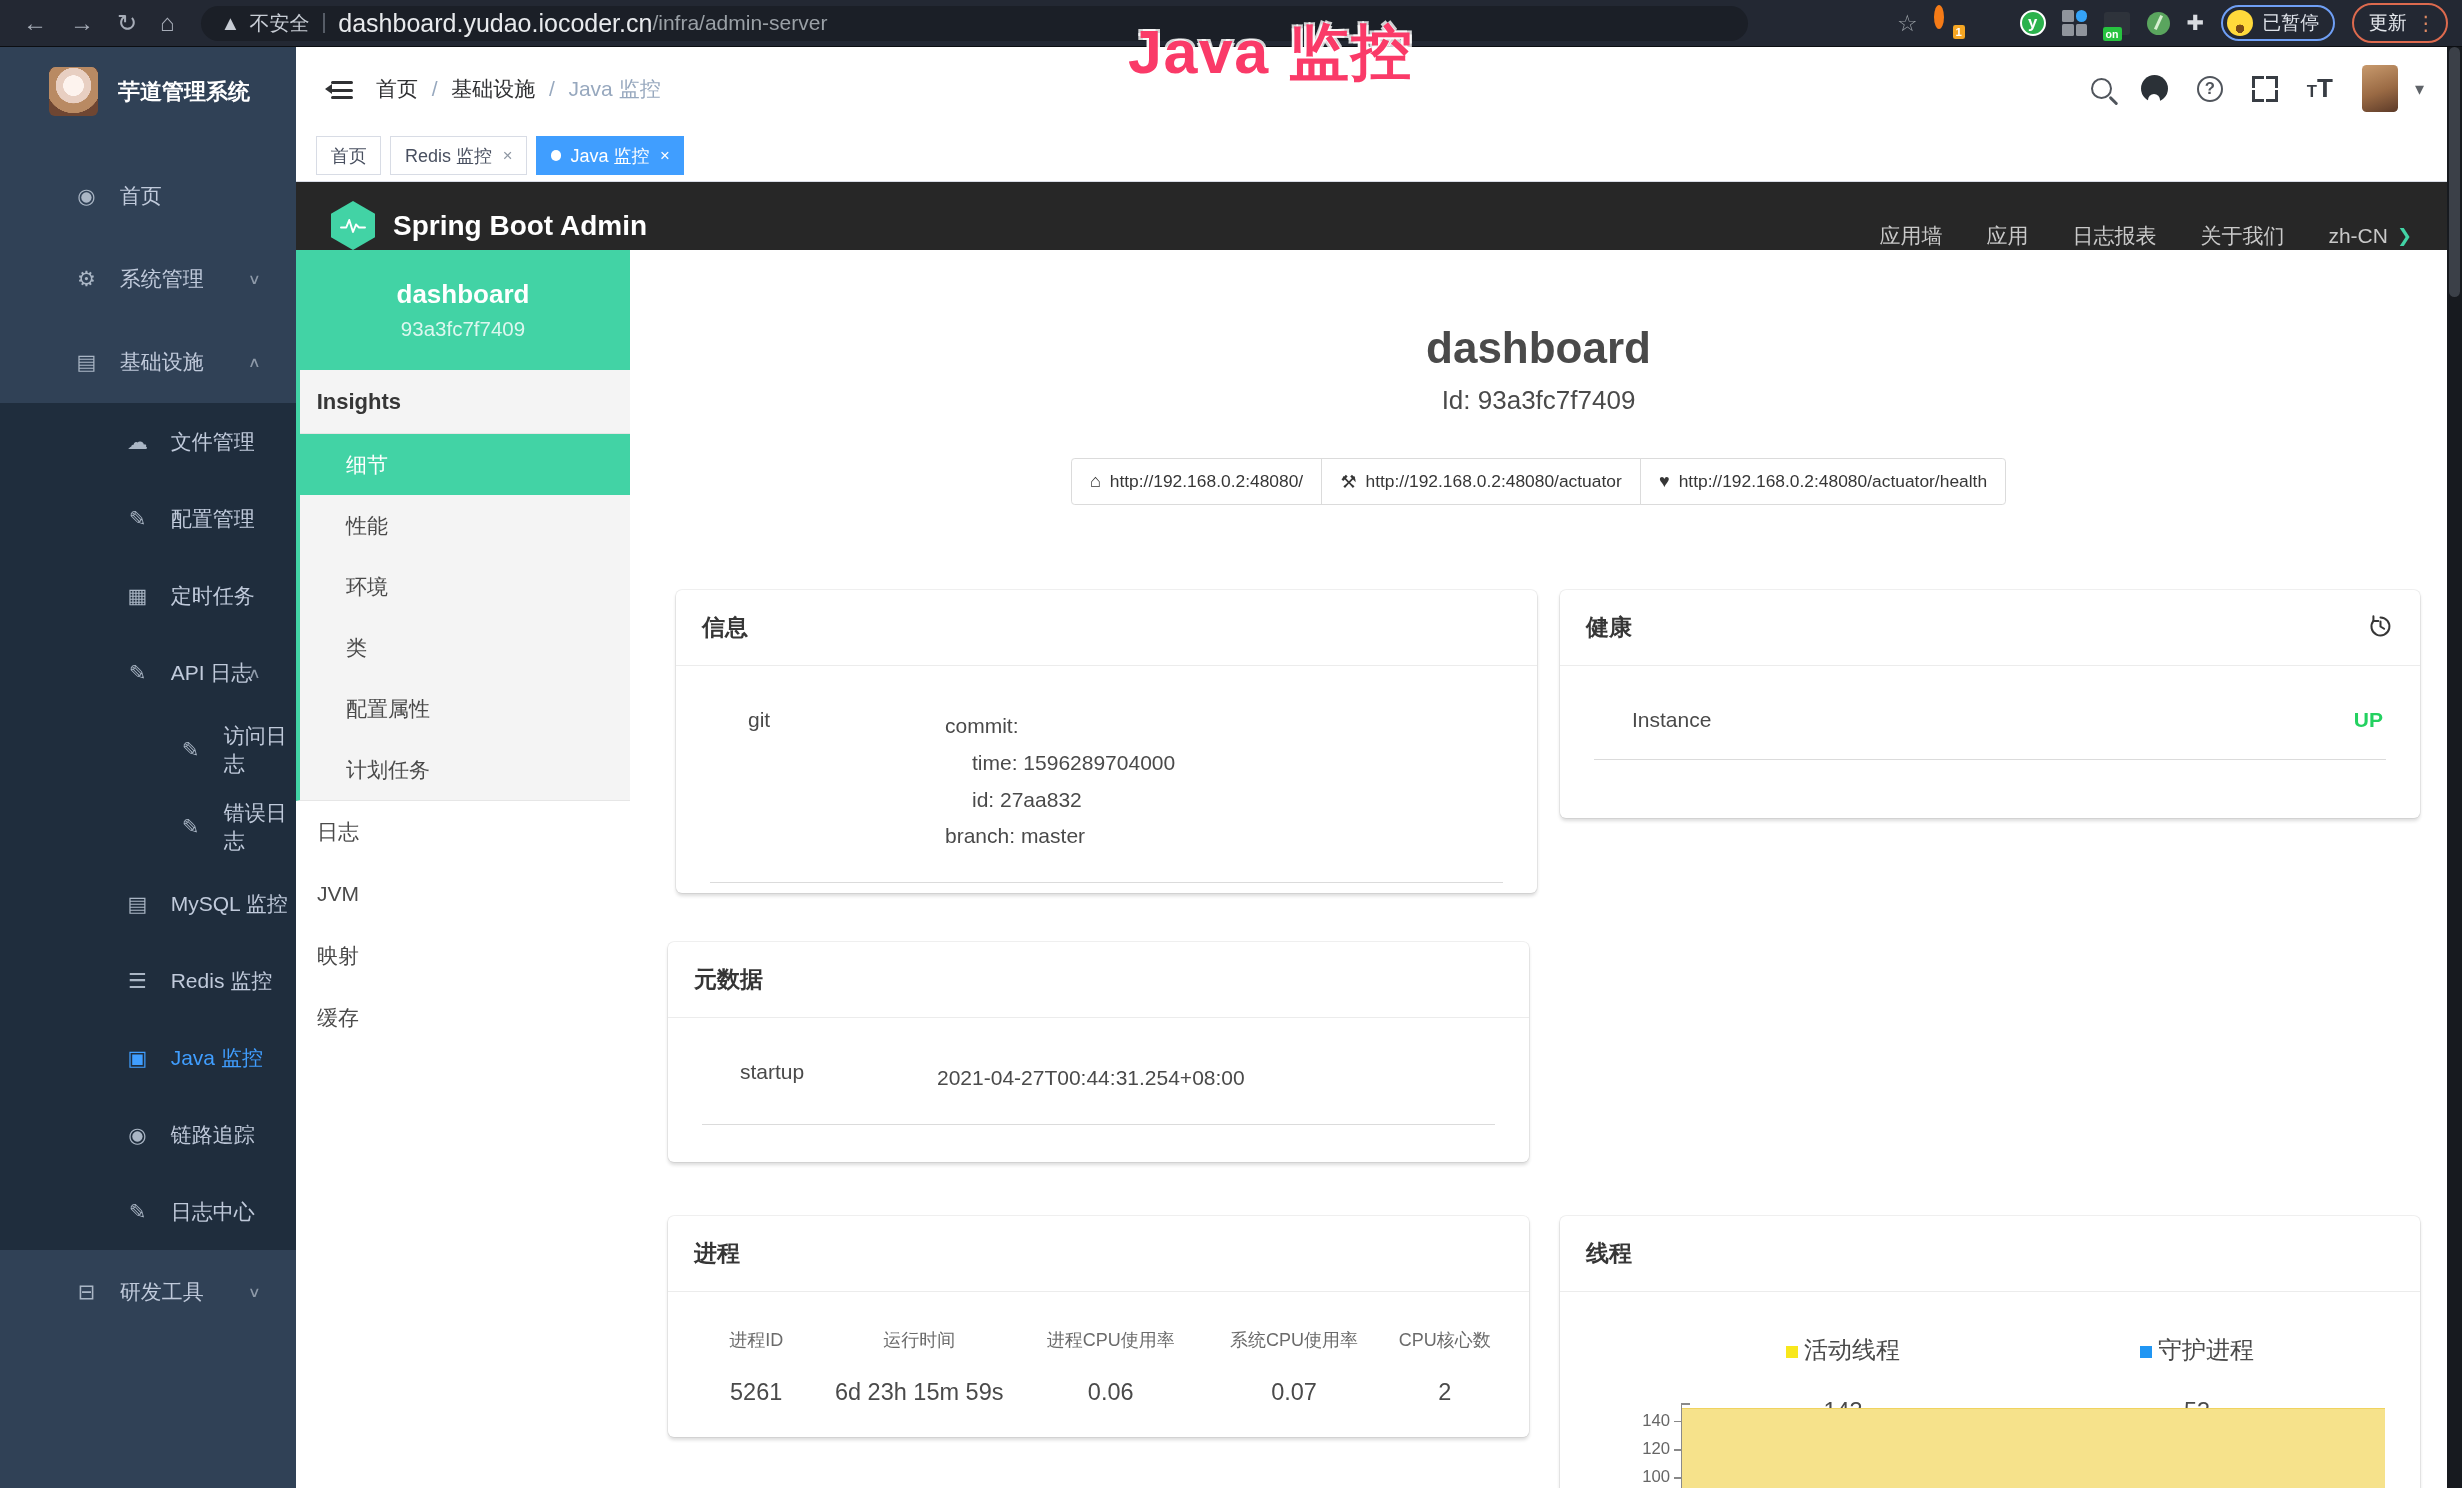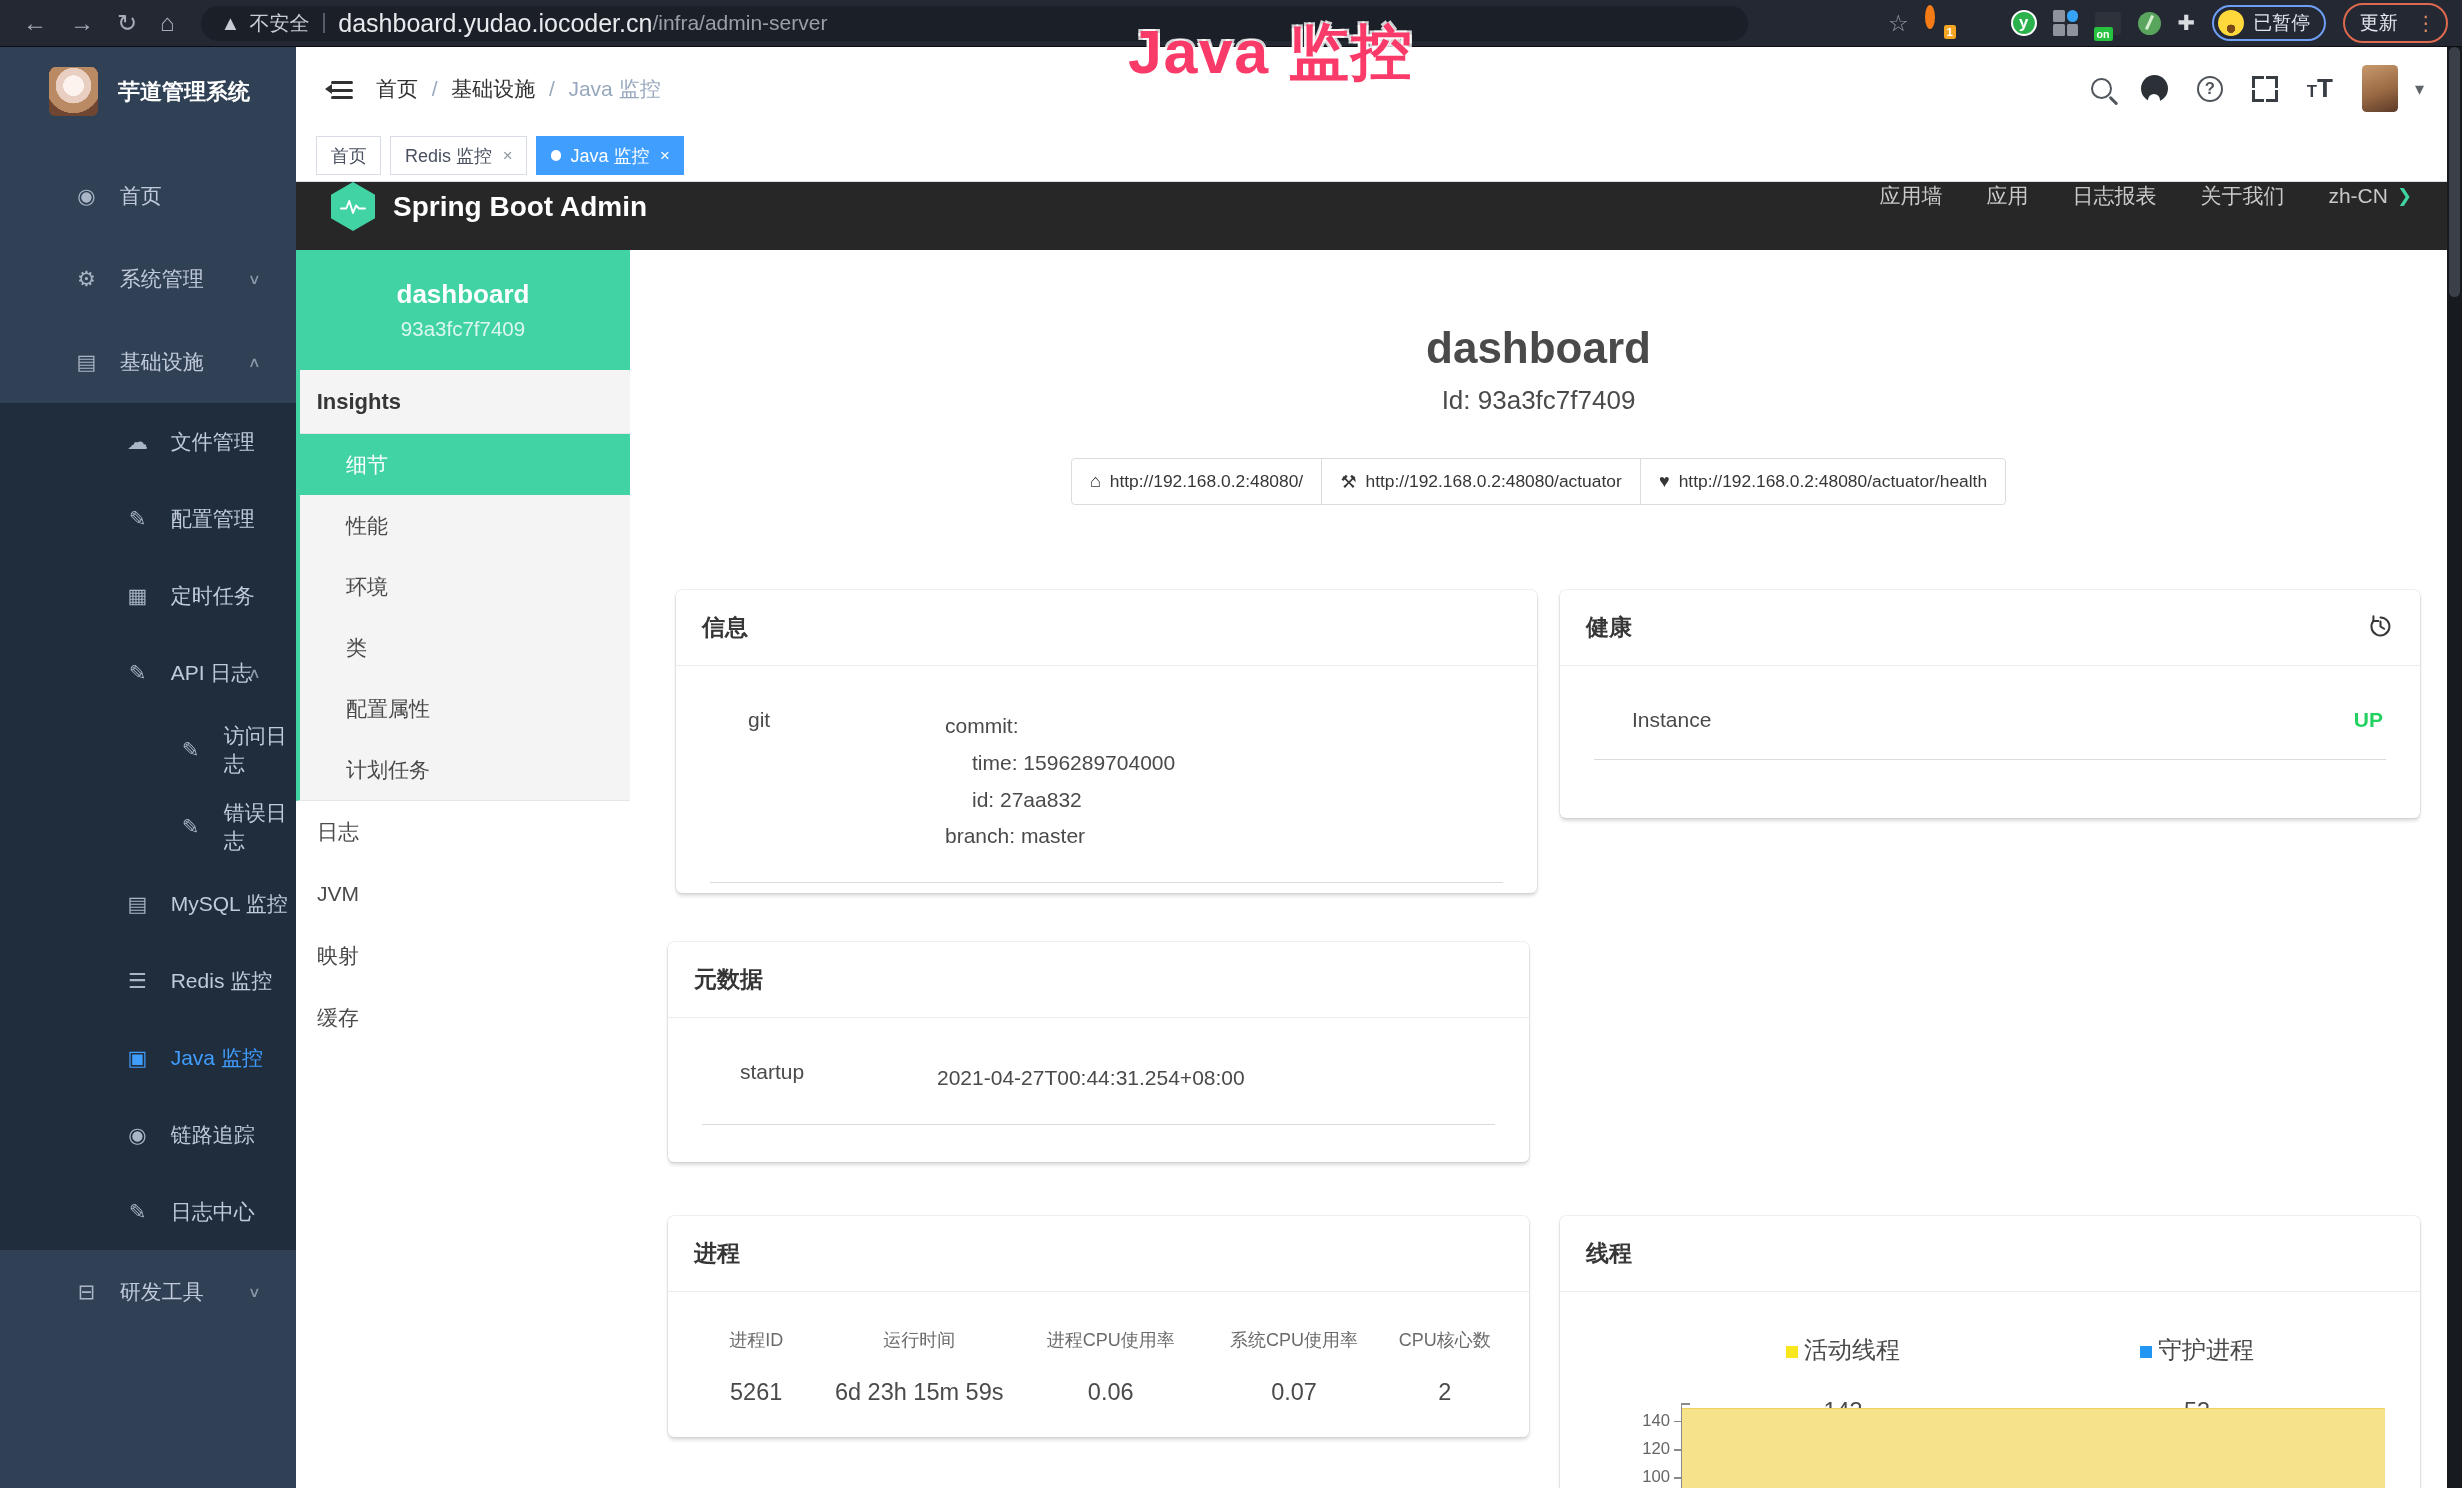--- a/index.html
+++ b/index.html
@@ -27,21 +27,21 @@
   .ext-grid i { width:11.4px; height:11.4px; background:#8f949c; border-radius:1.5px; }
   .ext-grid i:nth-child(2){ background:#35a3f7; border-radius:50%; }
   .ext-dark { width:26px; height:23px; background:#2e333b; border-radius:3px; position:relative; }
   .ext-dark em { position:absolute; left:-1.5px; bottom:-6px; background:#27c340; color:#fff; font-style:normal; font-size:10.6px; padding:0.8px 3px; border-radius:2.3px; font-weight:bold; }
   .ext-leaf { width:23px; height:23px; border-radius:50%; background:#5aa55e; position:relative; }
   .ext-leaf::after { content:""; position:absolute; left:10px; top:3.8px; width:3px; height:15px; background:#d6efd0; transform:rotate(25deg); }
   .ext-puzzle { color:#d9dce1; font-size:21px; }
   .profile-pill { display:flex; align-items:center; gap:9px; border:2.3px solid #6f9ff5; border-radius:20px; padding:3px 13.7px 3px 4.6px; }
   .face { width:26px; height:26px; border-radius:50%; background:radial-gradient(circle at 50% 72%, #7a4a16 0 18%, #ffd93b 19%); }
   .paused-label { color:#dfe3ea; font-size:19px; }
-  .update-pill { display:flex; align-items:center; gap:18px; border:2.3px solid #dd6a4e; border-radius:20px; padding:4.6px 10.6px 4.6px 15px; }
+  .update-pill { display:flex; align-items:center; gap:9px; border:2.3px solid #dd6a4e; border-radius:20px; padding:4.6px 10.6px 4.6px 15px; }
   .update-label { color:#e3e6eb; font-size:19px; }
   .kebab { color:#e08a63; font-size:20px; letter-spacing:0; }
 
   
   .page-scrollbar { position:absolute; right:0; top:47px; width:15px; bottom:0; background:#171a1f; z-index:30; }
   .page-scrollbar .thumb { position:absolute; top:0; left:2.3px; width:10.6px; height:250px; background:#3b4048; border-radius:6px; }
 
   
   .admin-sidebar { position:absolute; left:0; top:47px; width:296px; bottom:0; background:#304156; color:#c0cadb; z-index:10; }
   .logo-row { display:flex; align-items:center; gap:20px; padding:20px 0 15px 49px; }
@@ -86,21 +86,21 @@
   .caret { color:#5f6368; font-size:18px; margin-left:-12px; }
 
   .tags-bar { height:52px; display:flex; align-items:center; gap:9px; padding-left:20px; border-bottom:0.8px solid #d8dce5; background:#fff; }
   .tag { height:39px; display:inline-flex; align-items:center; padding:0 13.7px; border:0.8px solid #d8dce5; background:#fff; font-size:18px; color:#495060; cursor:pointer; }
   .tag .x { margin-left:10.6px; font-size:16.7px; color:#8e97a3; }
   .tag.active { background:#409eff; border-color:#409eff; color:#fff; }
   .tag.active .x { color:#fff; }
   .tag.active .dot { width:10.6px; height:10.6px; border-radius:50%; background:#fff; margin-right:9px; }
 
   
-  .sba-navbar { height:68px; background:#272727; display:flex; align-items:flex-start; padding:0 35px; }
+  .sba-navbar { height:68px; background:#272727; display:flex; align-items:flex-end; padding:0 35px; }
   .brand { display:flex; align-items:center; gap:18px; color:#fff; font-weight:bold; font-size:28px; }
   .hexagon { width:44px; height:49px; background:#42d3a5; clip-path:polygon(50% 0,100% 26%,100% 74%,50% 100%,0 74%,0 26%); display:flex; align-items:center; justify-content:center; }
   .sba-links { margin-left:auto; display:flex; align-items:center; gap:44px; font-size:21px; color:#c9c9c9; }
   .locale { display:flex; align-items:center; gap:9px; }
   .locale .lc { color:#42d3a5; font-size:18px; }
 
   
   .sba-body { position:absolute; top:203px; left:0; right:0; bottom:0; display:flex; background:#fff; }
   .sba-sidebar { width:334px; flex:none; font-size:21px; }
   .green-block { height:120px; background:#42d3a5; color:#fff; display:flex; flex-direction:column; align-items:center; justify-content:center; gap:7.6px; }

